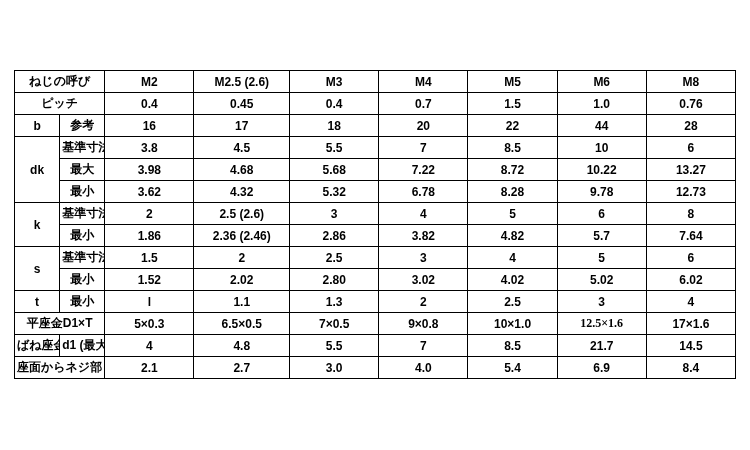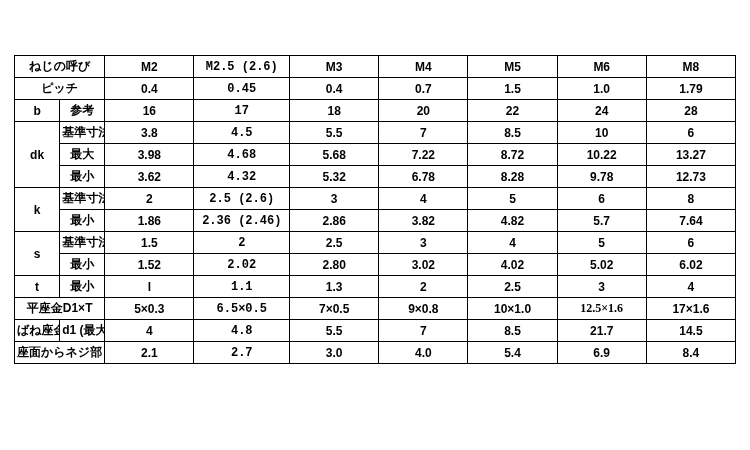--- a/index.html
+++ b/index.html
@@ -10,21 +10,21 @@
   body {
     width: 750px;
     height: 450px;
     font-family: "Liberation Sans", sans-serif;
     color: #000000;
     overflow: hidden;
   }
   #spec-wrap {
     position: absolute;
     left: 14px;
-    top: 55px;
+    top: 70px;
     width: 708px;
   }
   table.spec {
     border-collapse: collapse;
     table-layout: fixed;
     width: 722px;
     background: #ffffff;
   }
   table.spec td, table.spec th {
     border: 1px solid #000000;
@@ -33,21 +33,21 @@
     text-align: center;
     vertical-align: middle;
     height: 21px;
     padding: 0 2px;
     white-space: nowrap;
     overflow: hidden;
   }
   td.lab1 { width: 78px; }
   td.lab2 { width: 106px; }
   td.val  { width: 77px; }
-  td.val-m25 { width: 83px; font-family: Liberation Mono, monospace; }
+  td.val-m25 { width: 83px; }
   td.small { font-size: 11px; }
   td.tiny { font-size: 10.5px; font-family: Liberation Serif, serif; }
   .hdr { font-size: 12.5px; }
 </style>
 </head>
 <body>
 
 <div id="spec-wrap">
   <table class="spec">
     <tbody>
@@ -63,32 +63,32 @@
       </tr>
 
       <tr>
         <td class="lab1" colspan="2">ピッチ</td>
         <td class="val">0.4</td>
         <td class="val-m25">0.45</td>
         <td class="val">0.4</td>
         <td class="val">0.7</td>
         <td class="val">1.5</td>
         <td class="val">1.0</td>
-        <td class="val">1.79</td>
+        <td class="val">0.76</td>
       </tr>
 
       <tr>
         <td class="lab1">b</td>
         <td class="lab2">参考</td>
         <td class="val">16</td>
         <td class="val-m25">17</td>
         <td class="val">18</td>
         <td class="val">20</td>
         <td class="val">22</td>
-        <td class="val">24</td>
+        <td class="val">44</td>
         <td class="val">28</td>
       </tr>
 
       <tr>
         <td class="lab1" rowspan="3">dk</td>
         <td class="lab2">基準寸法</td>
         <td class="val">3.8</td>
         <td class="val-m25">4.5</td>
         <td class="val">5.5</td>
         <td class="val">7</td>

